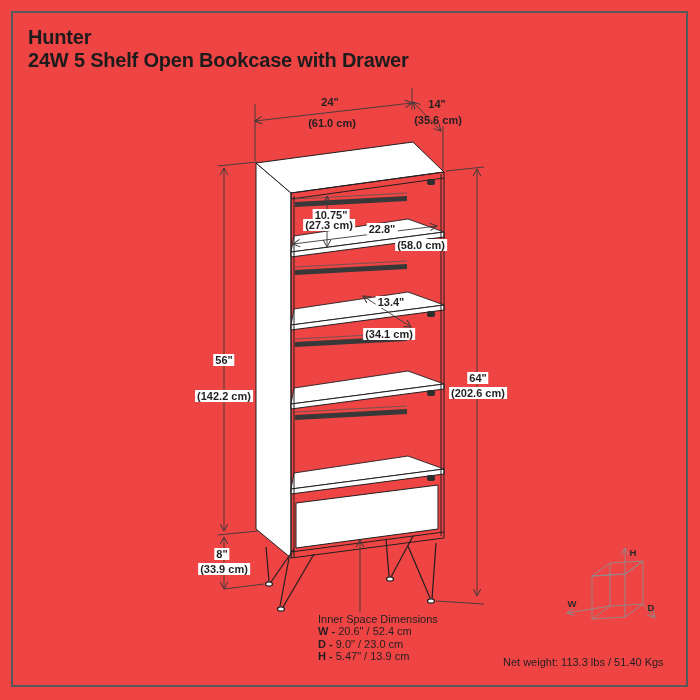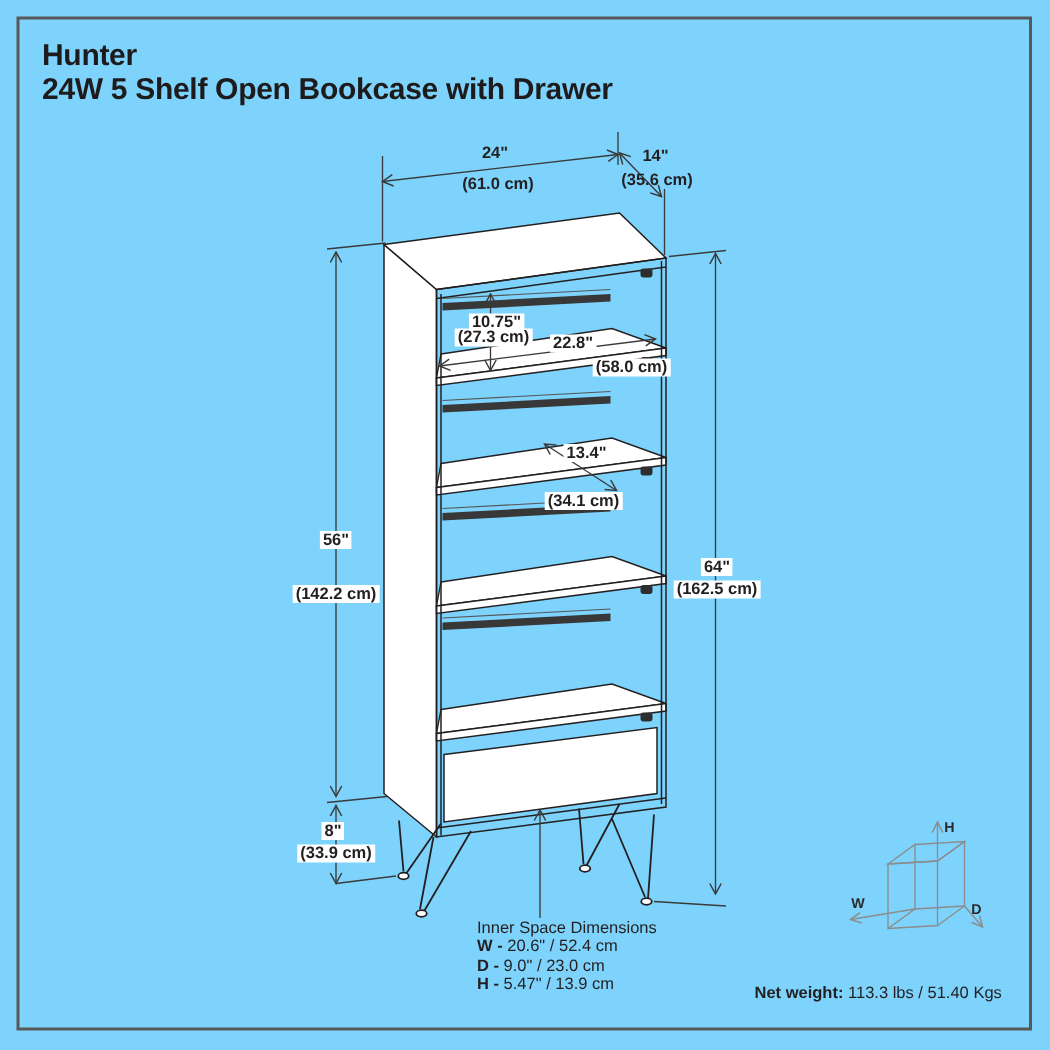--- a/index.html
+++ b/index.html
@@ -1,30 +1,30 @@
 <!DOCTYPE html>
 <html><head>
 <meta charset="utf-8">
 <style>
   html,body{margin:0;padding:0;background:#fff;}
-  .sheet{position:relative;width:700px;height:700px;background:#7dd3fc;overflow:hidden;
+  .sheet{position:relative;width:700px;height:700px;background:#ef4444;overflow:hidden;
          font-family:"Liberation Sans",sans-serif;color:#231f20;}
   .frame{position:absolute;left:11px;top:11px;width:673px;height:672px;
          border:2px solid #585858;pointer-events:none;}
   .title{position:absolute;left:28px;top:26px;font-weight:bold;font-size:20px;line-height:23px;
          color:#1d1b1c;letter-spacing:-0.2px;}
   svg.art{position:absolute;left:0;top:0;}
   .dl{position:absolute;transform:translate(-50%,-50%);font-weight:bold;font-size:11px;
       line-height:12px;color:#231f20;white-space:nowrap;}
   .dl.bg{background:#fff;padding:0 2px;}
   .innerspace{position:absolute;left:318px;top:613px;font-size:11px;line-height:12.4px;
       color:#231f20;white-space:nowrap;}
   .innerspace .row b{font-weight:bold;}
   .netweight{position:absolute;left:503px;top:656px;font-size:11px;color:#231f20;white-space:nowrap;}
-  .netweight b{font-weight:bold;}
+  .netweight b{font-weight:normal;}
   .cube-label{position:absolute;transform:translate(-50%,-50%);font-weight:bold;font-size:9.5px;color:#2a2a2a;}
 </style>
 </head>
 <body>
 
 <div class="sheet">
 
   <div class="frame"></div>
 
   <div class="title">
@@ -159,21 +159,21 @@
   <div class="dl" style="left:437px;top:104px;">14"</div>
   <div class="dl" style="left:438px;top:120px;">(35.6 cm)</div>
 
   <div class="dl bg" style="left:224px;top:360px;">56"</div>
   <div class="dl bg" style="left:224px;top:396px;">(142.2 cm)</div>
 
   <div class="dl bg" style="left:222px;top:554px;">8"</div>
   <div class="dl bg" style="left:224px;top:569px;">(33.9 cm)</div>
 
   <div class="dl bg" style="left:478px;top:378px;">64"</div>
-  <div class="dl bg" style="left:478px;top:393px;">(162.5 cm)</div>
+  <div class="dl bg" style="left:478px;top:393px;">(202.6 cm)</div>
 
   <div class="dl bg" style="left:331px;top:215px;">10.75"</div>
   <div class="dl bg" style="left:329px;top:225px;">(27.3 cm)</div>
 
   <div class="dl bg" style="left:382px;top:229px;">22.8"</div>
   <div class="dl bg" style="left:381px;top:245px;margin-left:40px;">(58.0 cm)</div>
 
   <div class="dl bg" style="left:391px;top:302px;">13.4"</div>
   <div class="dl bg" style="left:389px;top:316px;margin-top:18px;">(34.1 cm)</div>
 

